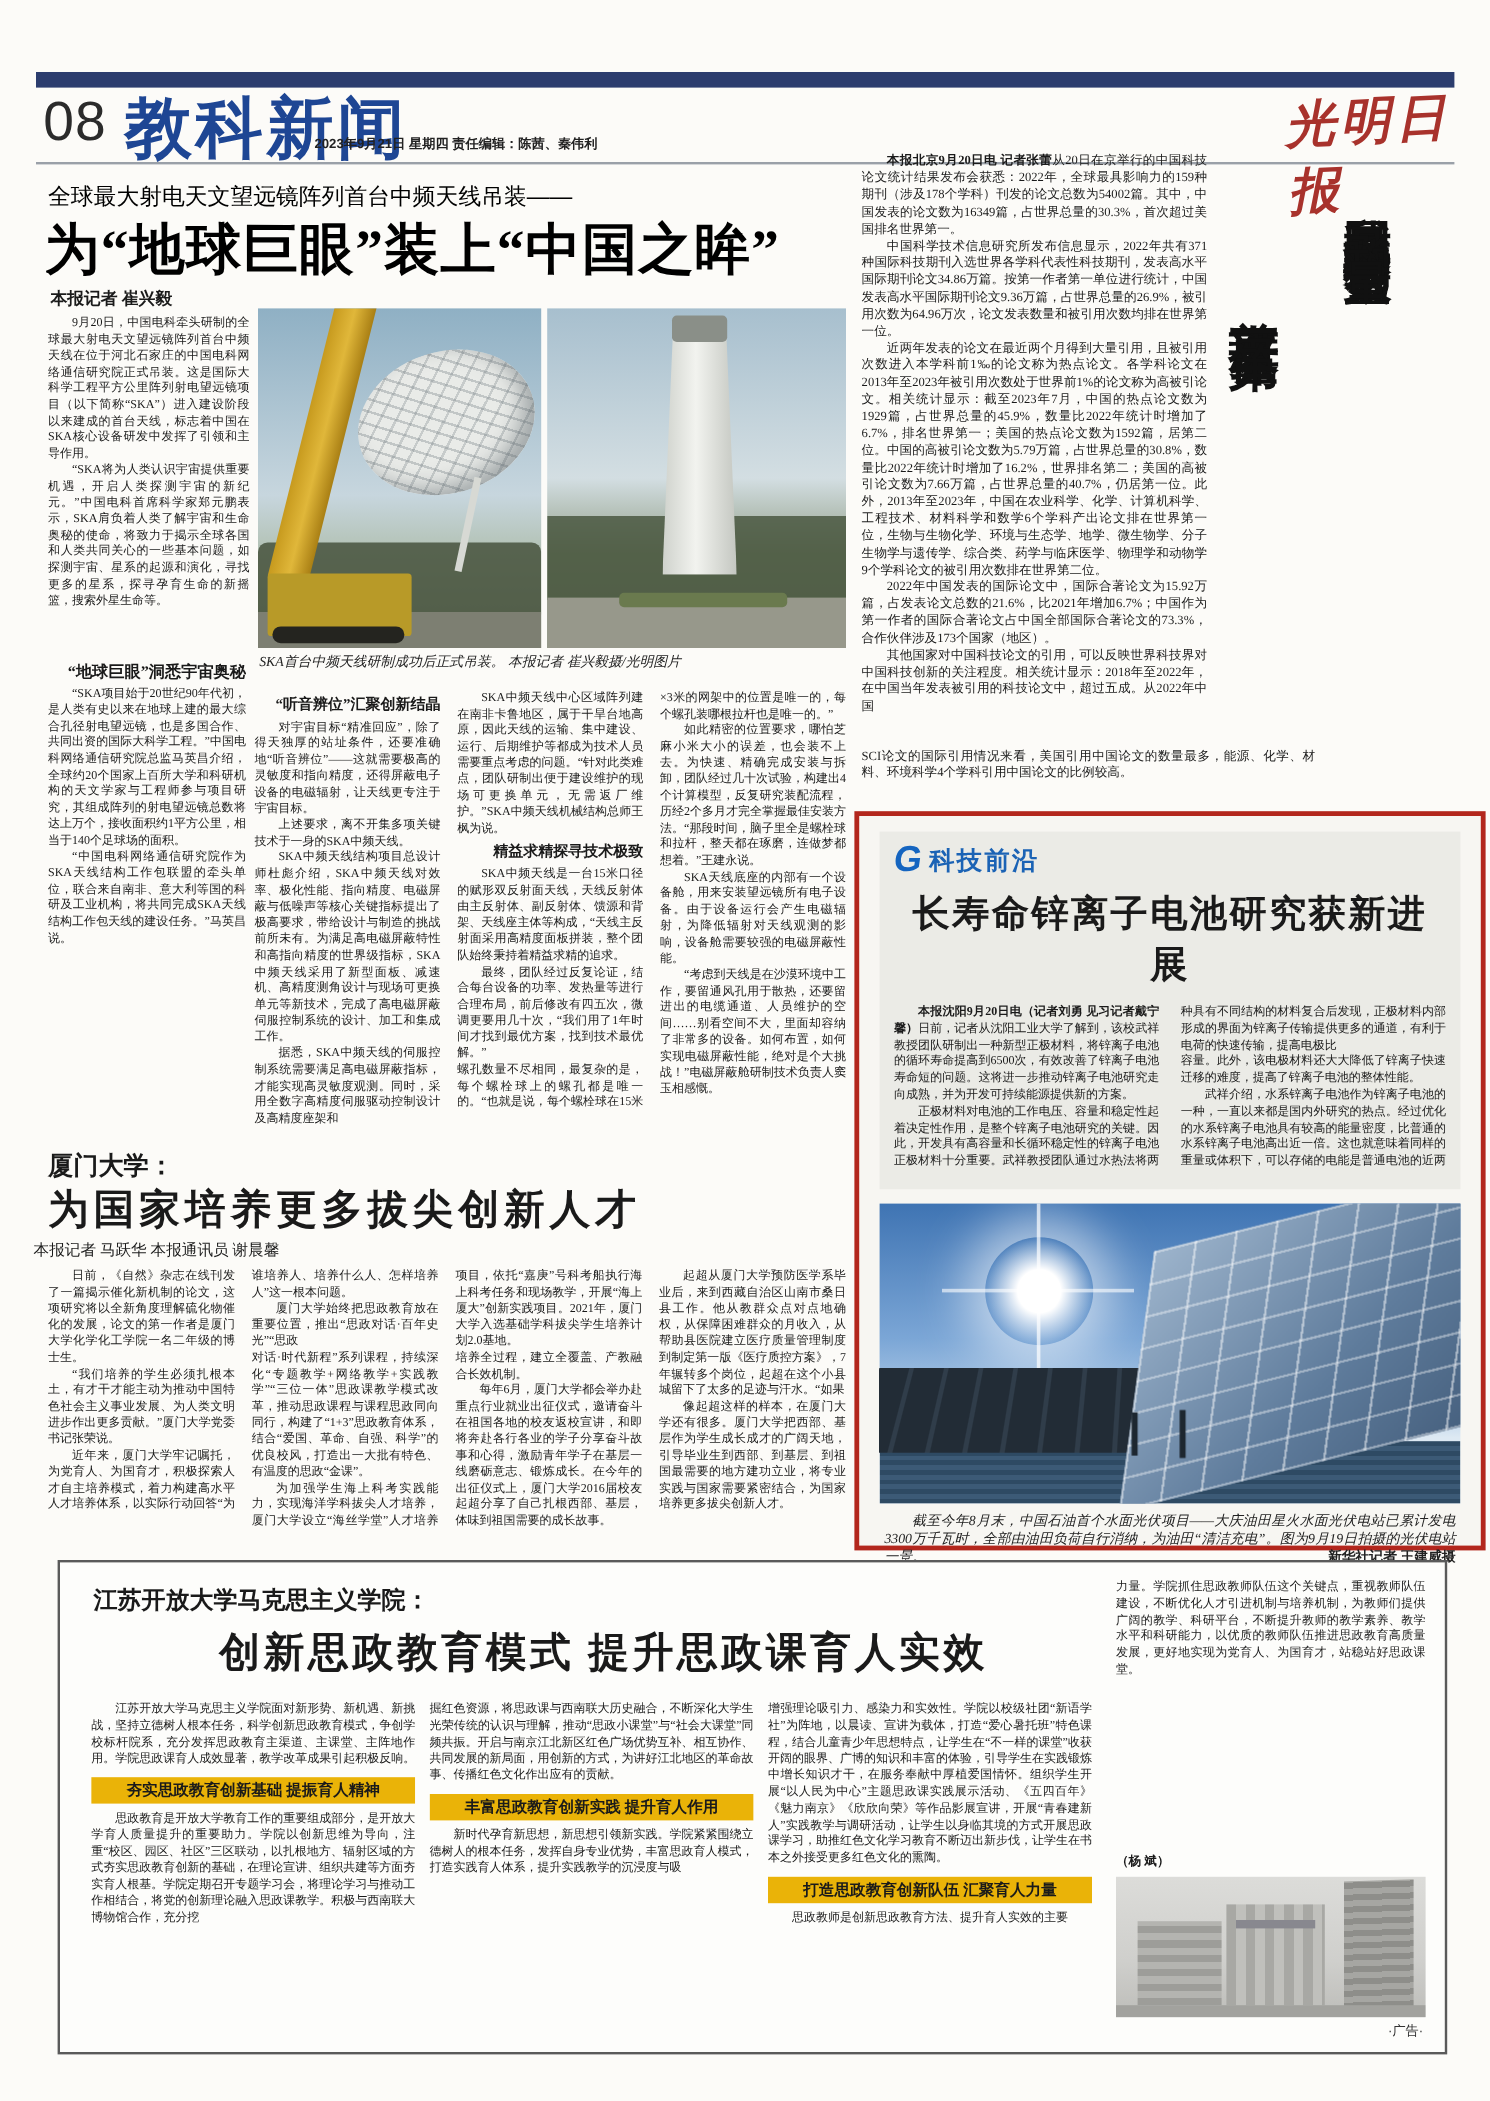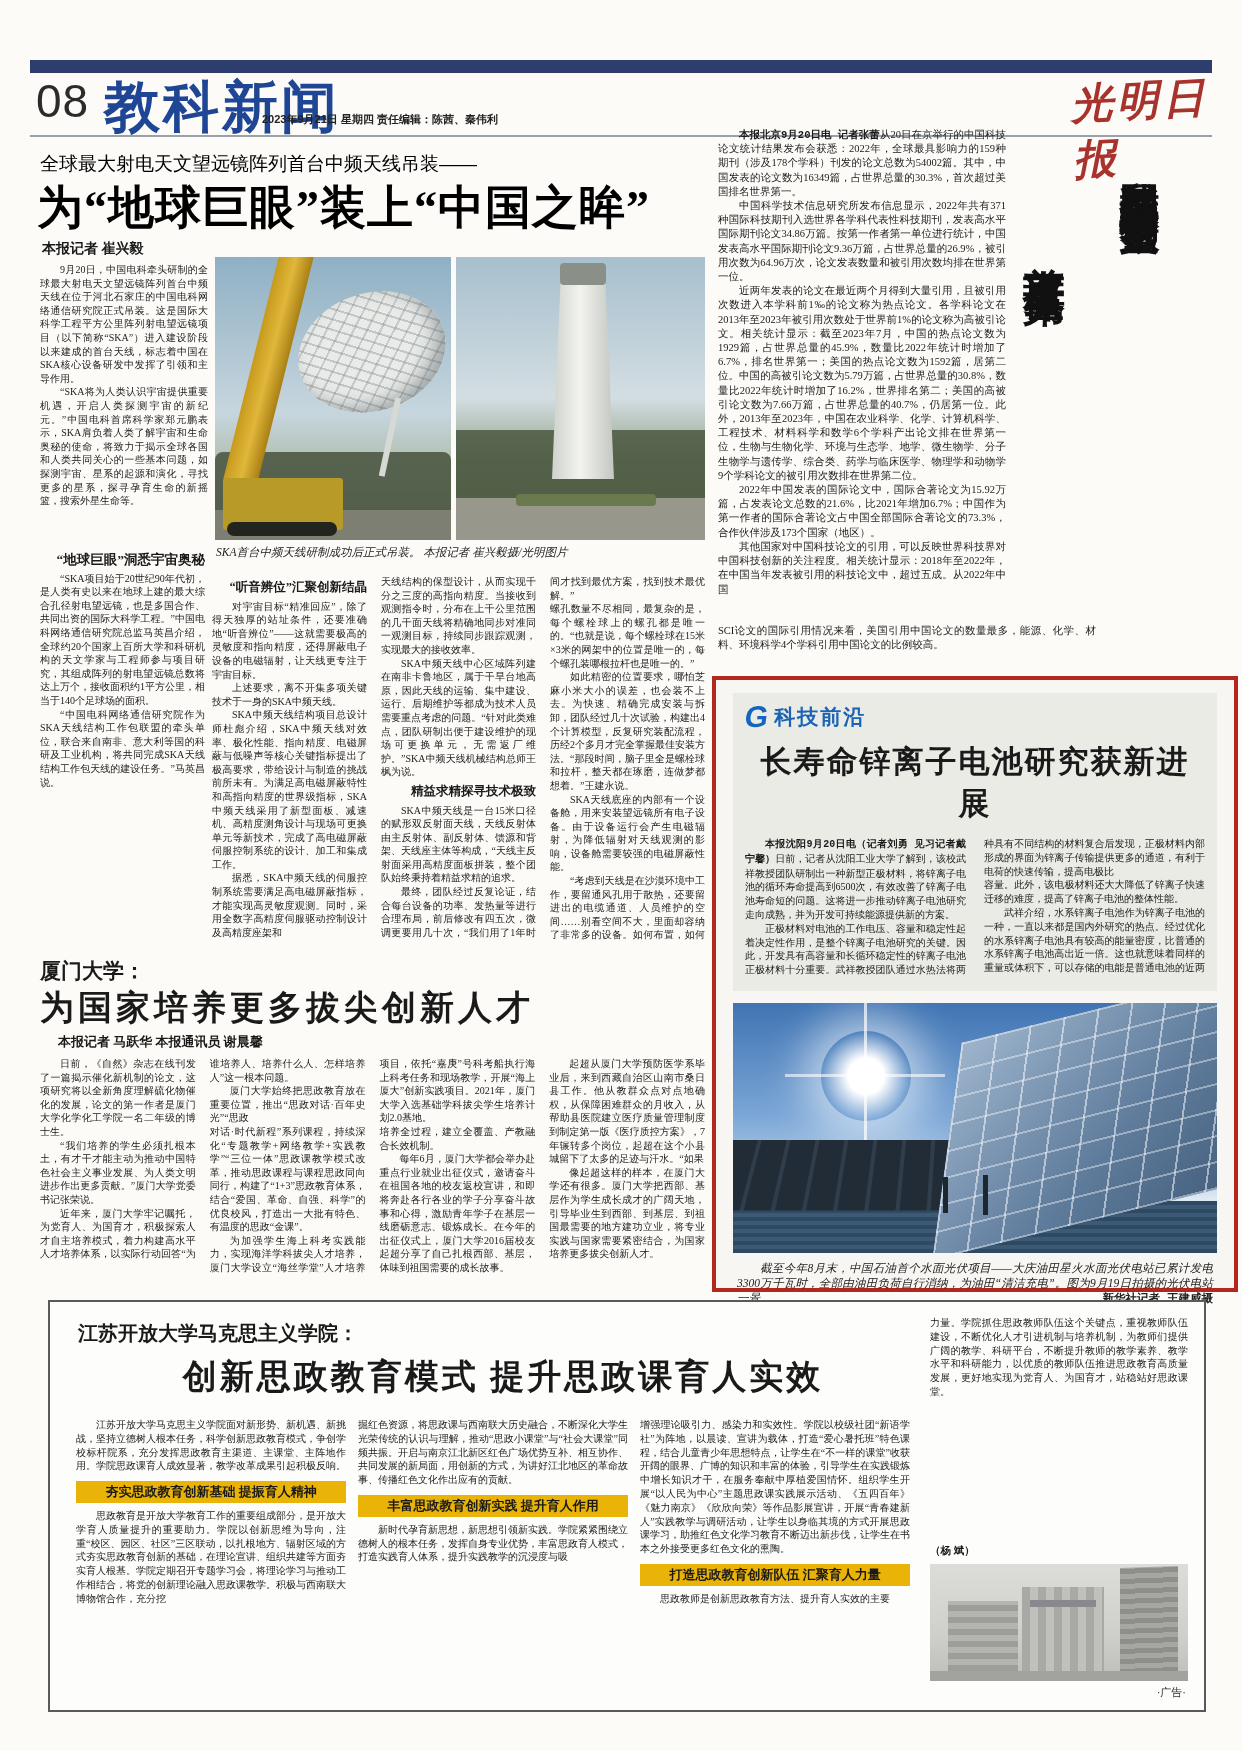--- a/index.html
+++ b/index.html
@@ -3,21 +3,21 @@
 <meta charset="utf-8">
 <style>
   html,body{margin:0;padding:0;background:#e9e7e2;}
   #page{position:relative;width:1242px;height:1751px;background:#fcfbf8;margin:0 auto;
         font-family:"Liberation Serif","DejaVu Serif",serif;color:#1a1a1a;overflow:hidden;}
   .abs{position:absolute;}
   .sans{font-family:"Liberation Sans","DejaVu Sans",sans-serif;}
   .news{font-size:10px;line-height:13.6px;text-align:justify;overflow:hidden;}
   .news p{margin:0;text-indent:2em;}
   .news p.noindent{text-indent:0;}
-  .lead{font-weight:bold;font-family:Liberation Mono, monospace;}
+  .lead{font-weight:bold;}
   .subhead{font-weight:bold;text-align:right;text-indent:0!important;font-size:12.5px;
            margin:6px 0 5px 0!important;break-inside:avoid;}
   .cols3{column-count:3;column-gap:14px;}
   .cols4{column-count:4;column-gap:14px;}
   .cols2{column-count:2;column-gap:18px;}
   .caption{font-size:11.5px;line-height:15px;font-style:italic;color:#222;}
   .photo{position:absolute;overflow:hidden;}
   .vtitle{writing-mode:vertical-rl;font-weight:bold;letter-spacing:3px;color:#111;
           font-family:"Liberation Serif","DejaVu Serif",serif;}
   .shadehead{background:#eab308;font-weight:bold;text-align:center;font-size:13px;
@@ -76,21 +76,20 @@
     <p>“SKA项目始于20世纪90年代初，是人类有史以来在地球上建的最大综合孔径射电望远镜，也是多国合作、共同出资的国际大科学工程。”中国电科网络通信研究院总监马英昌介绍，全球约20个国家上百所大学和科研机构的天文学家与工程师参与项目研究，其组成阵列的射电望远镜总数将达上万个，接收面积约1平方公里，相当于140个足球场的面积。</p>
     <p>“中国电科网络通信研究院作为SKA天线结构工作包联盟的牵头单位，联合来自南非、意大利等国的科研及工业机构，将共同完成SKA天线结构工作包天线的建设任务。”马英昌说。</p>
   </div>
 
   <div class="abs news cols3" style="left:212px;top:575px;width:493px;height:372px;">
     <p class="subhead">“听音辨位”汇聚创新结晶</p>
     <p>对宇宙目标“精准回应”，除了得天独厚的站址条件，还要准确地“听音辨位”——这就需要极高的灵敏度和指向精度，还得屏蔽电子设备的电磁辐射，让天线更专注于宇宙目标。</p>
     <p>上述要求，离不开集多项关键技术于一身的SKA中频天线。</p>
     <p>SKA中频天线结构项目总设计师杜彪介绍，SKA中频天线对效率、极化性能、指向精度、电磁屏蔽与低噪声等核心关键指标提出了极高要求，带给设计与制造的挑战前所未有。为满足高电磁屏蔽特性和高指向精度的世界级指标，SKA中频天线采用了新型面板、减速机、高精度测角设计与现场可更换单元等新技术，完成了高电磁屏蔽伺服控制系统的设计、加工和集成工作。</p>
     <p>据悉，SKA中频天线的伺服控制系统需要满足高电磁屏蔽指标，才能实现高灵敏度观测。同时，采用全数字高精度伺服驱动控制设计及高精度座架和</p>
-    <p class="noindent">天线结构的保型设计，从而实现千分之三度的高指向精度。当接收到观测指令时，分布在上千公里范围的几千面天线将精确地同步对准同一观测目标，持续同步跟踪观测，实现最大的接收效率。</p>
     <p>SKA中频天线中心区域阵列建在南非卡鲁地区，属于干旱台地高原，因此天线的运输、集中建设、运行、后期维护等都成为技术人员需要重点考虑的问题。“针对此类难点，团队研制出便于建设维护的现场可更换单元，无需返厂维护。”SKA中频天线机械结构总师王枫为说。</p>
     <p class="subhead">精益求精探寻技术极致</p>
     <p>SKA中频天线是一台15米口径的赋形双反射面天线，天线反射体由主反射体、副反射体、馈源和背架、天线座主体等构成，“天线主反射面采用高精度面板拼装，整个团队始终秉持着精益求精的追求。</p>
     <p>最终，团队经过反复论证，结合每台设备的功率、发热量等进行合理布局，前后修改有四五次，微调更要用几十次，“我们用了1年时间才找到最优方案，找到技术最优解。”</p>
     <p class="noindent">螺孔数量不尽相同，最复杂的是，每个螺栓球上的螺孔都是唯一的。“也就是说，每个螺栓球在15米×3米的网架中的位置是唯一的，每个螺孔装哪根拉杆也是唯一的。”</p>
     <p>如此精密的位置要求，哪怕芝麻小米大小的误差，也会装不上去。为快速、精确完成安装与拆卸，团队经过几十次试验，构建出4个计算模型，反复研究装配流程，历经2个多月才完全掌握最佳安装方法。“那段时间，脑子里全是螺栓球和拉杆，整天都在琢磨，连做梦都想着。”王建永说。</p>
     <p>SKA天线底座的内部有一个设备舱，用来安装望远镜所有电子设备。由于设备运行会产生电磁辐射，为降低辐射对天线观测的影响，设备舱需要较强的电磁屏蔽性能。</p>
     <p>“考虑到天线是在沙漠环境中工作，要留通风孔用于散热，还要留进出的电缆通道、人员维护的空间……别看空间不大，里面却容纳了非常多的设备。如何布置，如何实现电磁屏蔽性能，绝对是个大挑战！”电磁屏蔽舱研制技术负责人窦玉相感慨。</p>
   </div>
 
@@ -142,21 +141,21 @@
     </div>
 
     <p class="caption" style="margin:8px 4px 0 4px;text-align:justify;text-indent:2em;">
       <span>截至今年8月末，中国石油首个水面光伏项目——大庆油田星火水面光伏电站已累计发电3300万千瓦时，全部由油田负荷自行消纳，为油田“清洁充电”。图为9月19日拍摄的光伏电站一景。</span>
       <span class="lead" style="float:right;font-style:normal;">新华社记者  王建威摄</span>
     </p>
   </div>
 
   <div class="abs sans" style="left:40px;top:957px;font-size:21px;font-weight:bold;">厦门大学：</div>
   <div class="abs" style="left:40px;top:985px;font-size:34px;font-weight:bold;letter-spacing:4px;">为国家培养更多拔尖创新人才</div>
-  <div class="abs" style="left:58px;top:1033px;font-size:13px;font-weight:bold;">本报记者  马跃华  本报通讯员  谢晨馨</div>
+  <div class="abs" style="left:28px;top:1033px;font-size:13px;font-weight:normal;">本报记者  马跃华  本报通讯员  谢晨馨</div>
   <div class="abs news cols4" style="left:40px;top:1057px;width:665px;height:230px;">
     <p>日前，《自然》杂志在线刊发了一篇揭示催化新机制的论文，这项研究将以全新角度理解硫化物催化的发展，论文的第一作者是厦门大学化学化工学院一名二年级的博士生。</p>
     <p>“我们培养的学生必须扎根本土，有才干才能主动为推动中国特色社会主义事业发展、为人类文明进步作出更多贡献。”厦门大学党委书记张荣说。</p>
     <p>近年来，厦门大学牢记嘱托，为党育人、为国育才，积极探索人才自主培养模式，着力构建高水平人才培养体系，以实际行动回答“为谁培养人、培养什么人、怎样培养人”这一根本问题。</p>
     <p>厦门大学始终把思政教育放在重要位置，推出“思政对话·百年史光”“思政</p>
     <p class="noindent">对话·时代新程”系列课程，持续深化“专题教学+网络教学+实践教学”“三位一体”思政课教学模式改革，推动思政课程与课程思政同向同行，构建了“1+3”思政教育体系，结合“爱国、革命、自强、科学”的优良校风，打造出一大批有特色、有温度的思政“金课”。</p>
     <p>为加强学生海上科考实践能力，实现海洋学科拔尖人才培养，厦门大学设立“海丝学堂”人才培养项目，依托“嘉庚”号科考船执行海上科考任务和现场教学，开展“海上厦大”创新实践项目。2021年，厦门大学入选基础学科拔尖学生培养计划2.0基地。</p>
     <p class="noindent">培养全过程，建立全覆盖、产教融合长效机制。</p>
     <p>每年6月，厦门大学都会举办赴重点行业就业出征仪式，邀请奋斗在祖国各地的校友返校宣讲，和即将奔赴各行各业的学子分享奋斗故事和心得，激励青年学子在基层一线磨砺意志、锻炼成长。在今年的出征仪式上，厦门大学2016届校友起超分享了自己扎根西部、基层，体味到祖国需要的成长故事。</p>
     <p>起超从厦门大学预防医学系毕业后，来到西藏自治区山南市桑日县工作。他从教群众点对点地确权，从保障困难群众的月收入，从帮助县医院建立医疗质量管理制度到制定第一版《医疗质控方案》，7年辗转多个岗位，起超在这个小县城留下了太多的足迹与汗水。“如果</p>

